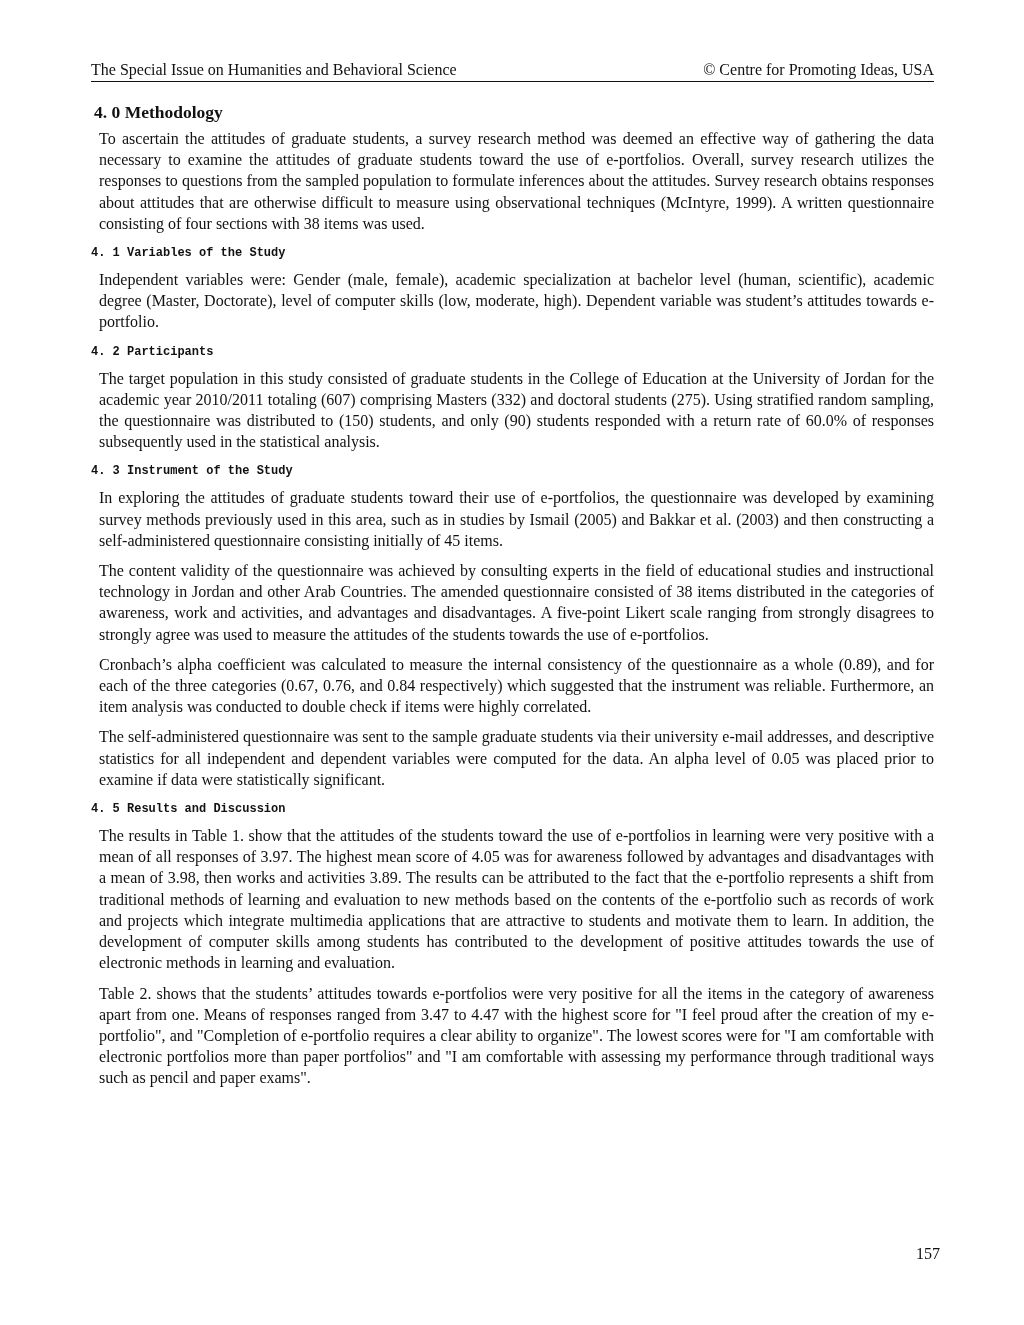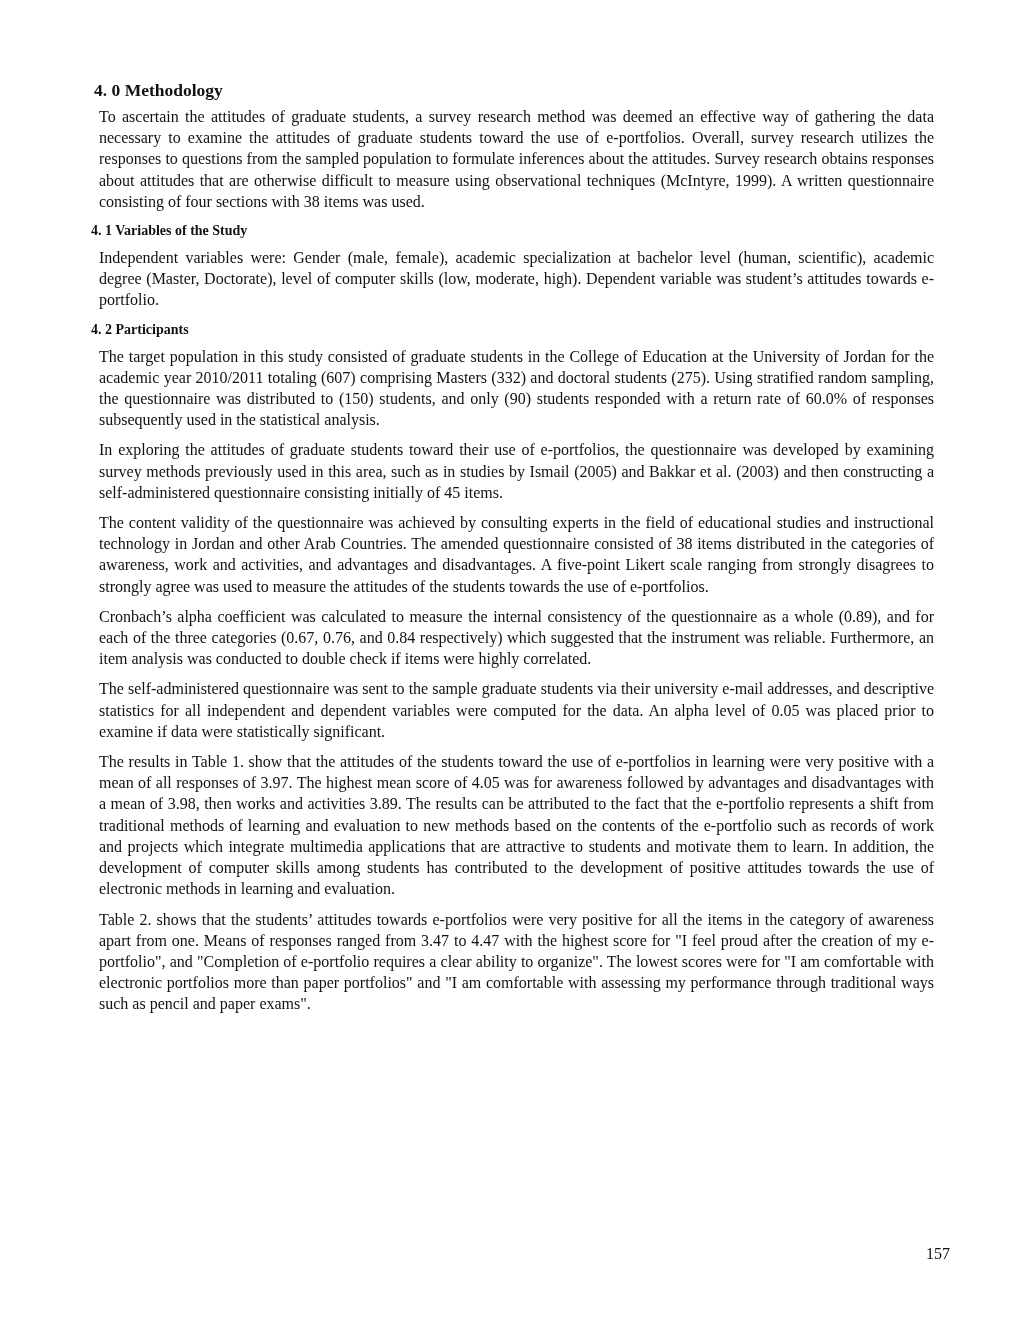--- a/index.html
+++ b/index.html
@@ -39,71 +39,78 @@
     border-bottom: 1px solid #111;
     white-space: nowrap;
   }
   h2.section {
     font-size: 17.5px;
     font-weight: bold;
     margin: 19px 0 5px 3px;
     line-height: 22px;
   }
   h3.sub {
-    font-size: 14px;
+    font-size: 12px;
     font-weight: bold;
     margin: 8px 0 6px 0;
     line-height: 20px;
+    font-family: Liberation Mono, monospace;
   }
   p.body {
     font-size: 16px;
     line-height: 21.2px;
     text-align: justify;
     margin: 0 0 9px 8px;
   }
   .page-number {
     position: absolute;
-    right: 74px;
+    right: 84px;
     top: 1244px;
     font-size: 16px;
     line-height: 20px;
   }
 </style>
 </head>
 <body>
 
 <div class="page">
 
+  <div class="running-header">
+    <span class="left">The Special Issue on Humanities and Behavioral Science</span>
+    <span class="right">© Centre for Promoting Ideas, USA</span>
+  </div>
 
   <section>
     <h2 class="section">4. 0 Methodology</h2>
     <p class="body">To ascertain the attitudes of graduate students, a survey research method was deemed an effective way of gathering the data necessary to examine the attitudes of graduate students toward the use of e-portfolios. Overall, survey research utilizes the responses to questions from the sampled population to formulate inferences about the attitudes. Survey research obtains responses about attitudes that are otherwise difficult to measure using observational techniques (McIntyre, 1999). A written questionnaire consisting of four sections with 38 items was used.</p>
   </section>
 
   <section>
     <h3 class="sub">4. 1 Variables of the Study</h3>
     <p class="body">Independent variables were: Gender (male, female), academic specialization at bachelor level (human, scientific), academic degree (Master, Doctorate), level of computer skills (low, moderate, high). Dependent variable was student’s attitudes towards e-portfolio.</p>
   </section>
 
   <section>
     <h3 class="sub">4. 2 Participants</h3>
     <p class="body">The target population in this study consisted of graduate students in the College of Education at the University of Jordan for the academic year 2010/2011 totaling (607) comprising Masters (332) and doctoral students (275). Using stratified random sampling, the questionnaire was distributed to (150) students, and only (90) students responded with a return rate of 60.0% of responses subsequently used in the statistical analysis.</p>
   </section>
 
   <section>
+    <h3 class="sub">4. 3 Instrument of the Study</h3>
     <p class="body">In exploring the attitudes of graduate students toward their use of e-portfolios, the questionnaire was developed by examining survey methods previously used in this area, such as in studies by Ismail (2005) and Bakkar et al. (2003) and then constructing a self-administered questionnaire consisting initially of 45 items.</p>
     <p class="body">The content validity of the questionnaire was achieved by consulting experts in the field of educational studies and instructional technology in Jordan and other Arab Countries. The amended questionnaire consisted of 38 items distributed in the categories of awareness, work and activities, and advantages and disadvantages. A five-point Likert scale ranging from strongly disagrees to strongly agree was used to measure the attitudes of the students towards the use of e-portfolios.</p>
     <p class="body">Cronbach’s alpha coefficient was calculated to measure the internal consistency of the questionnaire as a whole (0.89), and for each of the three categories (0.67, 0.76, and 0.84 respectively) which suggested that the instrument was reliable. Furthermore, an item analysis was conducted to double check if items were highly correlated.</p>
   </section>
 
   <section>
     <p class="body">The self-administered questionnaire was sent to the sample graduate students via their university e-mail addresses, and descriptive statistics for all independent and dependent variables were computed for the data. An alpha level of 0.05 was placed prior to examine if data were statistically significant.</p>
   </section>
 
   <section>
+    <h3 class="sub">4. 5 Results and Discussion</h3>
     <p class="body">The results in Table 1. show that the attitudes of the students toward the use of e-portfolios in learning were very positive with a mean of all responses of 3.97. The highest mean score of 4.05 was for awareness followed by advantages and disadvantages with a mean of 3.98, then works and activities 3.89. The results can be attributed to the fact that the e-portfolio represents a shift from traditional methods of learning and evaluation to new methods based on the contents of the e-portfolio such as records of work and projects which integrate multimedia applications that are attractive to students and motivate them to learn. In addition, the development of computer skills among students has contributed to the development of positive attitudes towards the use of electronic methods in learning and evaluation.</p>
   </section>
 
   <section>
     <p class="body">Table 2. shows that the students’ attitudes towards e-portfolios were very positive for all the items in the category of awareness apart from one. Means of responses ranged from 3.47 to 4.47 with the highest score for "I feel proud after the creation of my e-portfolio", and "Completion of e-portfolio requires a clear ability to organize". The lowest scores were for "I am comfortable with electronic portfolios more than paper portfolios" and "I am comfortable with assessing my performance through traditional ways such as pencil and paper exams".</p>
   </section>
 
 </div>
 
 <div class="page-number">157</div>

